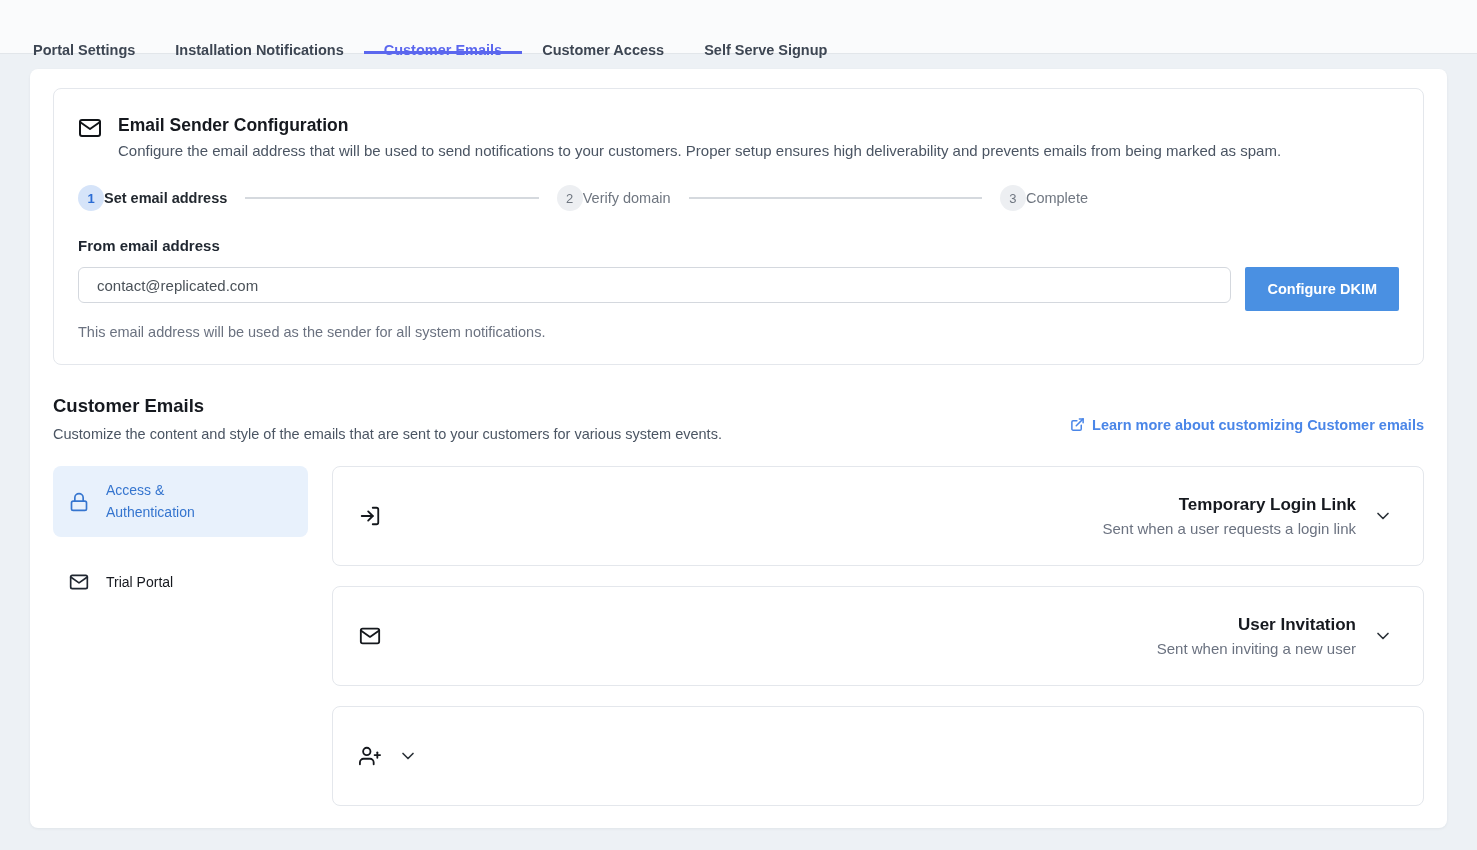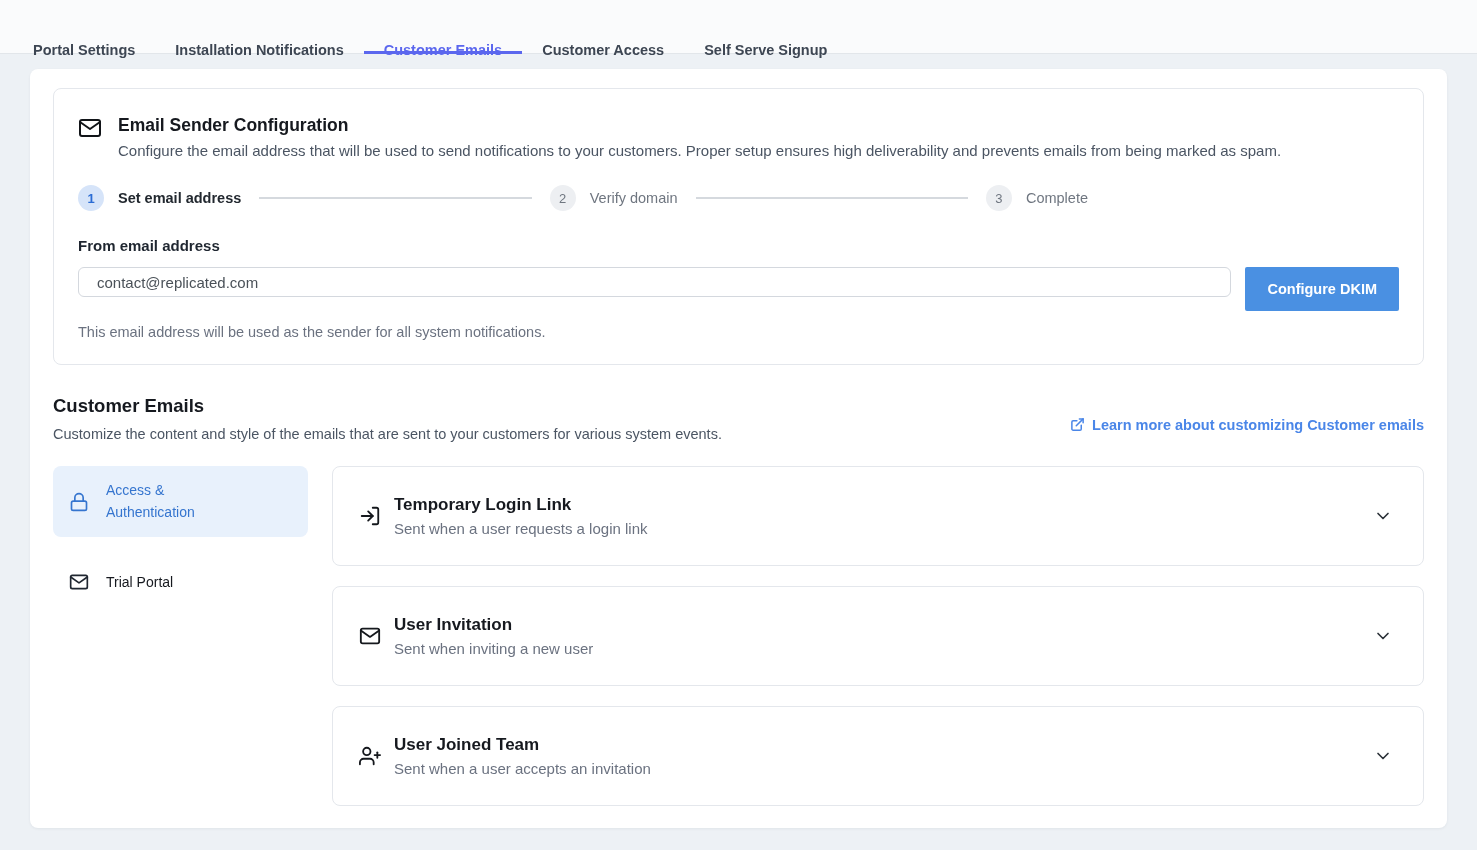--- a/index.html
+++ b/index.html
@@ -54,30 +54,30 @@
     max-width: 1010px;
   }
   .step { display: flex; align-items: center; }
   .step-circle {
     width: 26px; height: 26px; border-radius: 50%;
     display: flex; align-items: center; justify-content: center;
     font-size: 13px; flex-shrink: 0;
   }
   .step.active .step-circle { background: #d6e4f9; color: #2b6cd4; font-weight: 700; }
   .step.upcoming .step-circle { background: #edeff2; color: #6f7680; }
-  .step-label { margin-left: 14px; font-size: 14.5px; white-space: nowrap; }
+  .step-label { font-size: 14.5px; white-space: nowrap; }
   .step.active .step-label { color: #22282f; font-weight: 700; }
   .step.upcoming .step-label { color: #6f7680; font-weight: 400; }
   .step-connector { flex: 1; height: 2px; background: #d5d9de; margin: 0 18px; min-width: 60px; }
 
   .sender-form { margin-top: 26px; }
   .form-label { display: block; font-size: 15px; font-weight: 700; color: #1f2630; margin-bottom: 13px; }
   .form-row { display: flex; gap: 14px; }
   .email-input {
-    flex: 1; height: 30px;
+    flex: 1; height: 36px;
     border: 1px solid #d4d8de; border-radius: 6px;
     padding: 0 18px; font-size: 15px; color: #4a5158;
     font-family: "Liberation Sans", sans-serif;
     outline: none; background: #fff;
   }
   .dkim-button {
     height: 44px; padding: 0 22px; flex-shrink: 0;
     background: #4a90e2; color: #ffffff;
     border: none; border-radius: 2px;
     font-size: 14.5px; font-weight: 600;
@@ -115,21 +115,21 @@
   .side-item.active .icon { color: #3575cf; }
   .side-item.active .side-label { max-width: 140px; line-height: 1.55; }
   .side-label { display: inline-block; }
 
   
   .email-list { flex: 1; display: flex; flex-direction: column; gap: 20px; }
   .email-card {
     border: 1px solid #e4e7ec; border-radius: 8px;
     height: 100px; padding: 0 26px;
     display: flex; align-items: center; gap: 13px;
-    background: #fff; cursor: pointer;
+    background: #fff; cursor: pointer; text-align: right;
   }
   .email-card .icon { color: #15181d; flex-shrink: 0; }
   .email-text { flex: 1; }
   .email-title { margin: 0 0 5px; font-size: 17px; font-weight: 700; color: #16191f; }
   .email-subtitle { margin: 0; font-size: 15px; color: #6b7280; }
   .chevron-btn {
     background: none; border: none; padding: 4px; cursor: pointer;
     color: #2b3138; display: flex; align-items: center;
   }
 
@@ -275,24 +275,20 @@
 
         <div class="email-card">
           <span class="icon">
             <svg width="22" height="22" viewBox="0 0 24 24" fill="none" stroke="currentColor" stroke-width="2" stroke-linecap="round" stroke-linejoin="round">
                 <path d="M16 21v-2a4 4 0 0 0-4-4H5a4 4 0 0 0-4 4v2"></path>
                 <circle cx="8.5" cy="7" r="4"></circle>
                 <line x1="20" y1="8" x2="20" y2="14"></line>
                 <line x1="23" y1="11" x2="17" y2="11"></line>
               </svg>
           </span>
-          <div class="email-text">
-            <h3 class="email-title">User Joined Team</h3>
-            <p class="email-subtitle">Sent when a user accepts an invitation</p>
-          </div>
           <button class="chevron-btn">
             <span>
               <svg width="20" height="20" viewBox="0 0 24 24" fill="none" stroke="currentColor" stroke-width="2" stroke-linecap="round" stroke-linejoin="round">
                   <polyline points="6 9 12 15 18 9"></polyline>
                 </svg>
             </span>
           </button>
         </div>
 
       </div>

